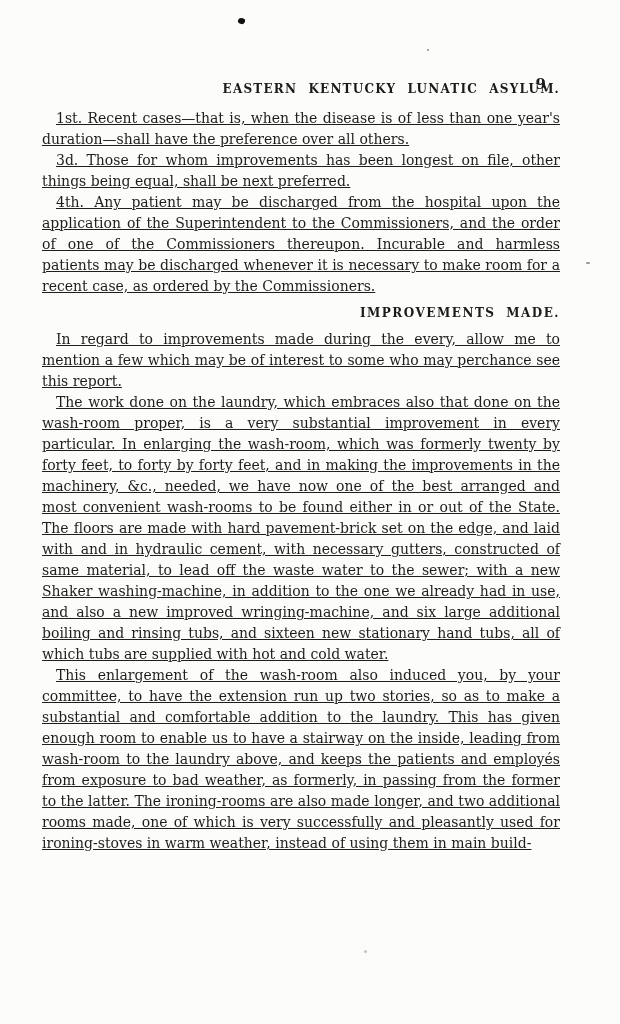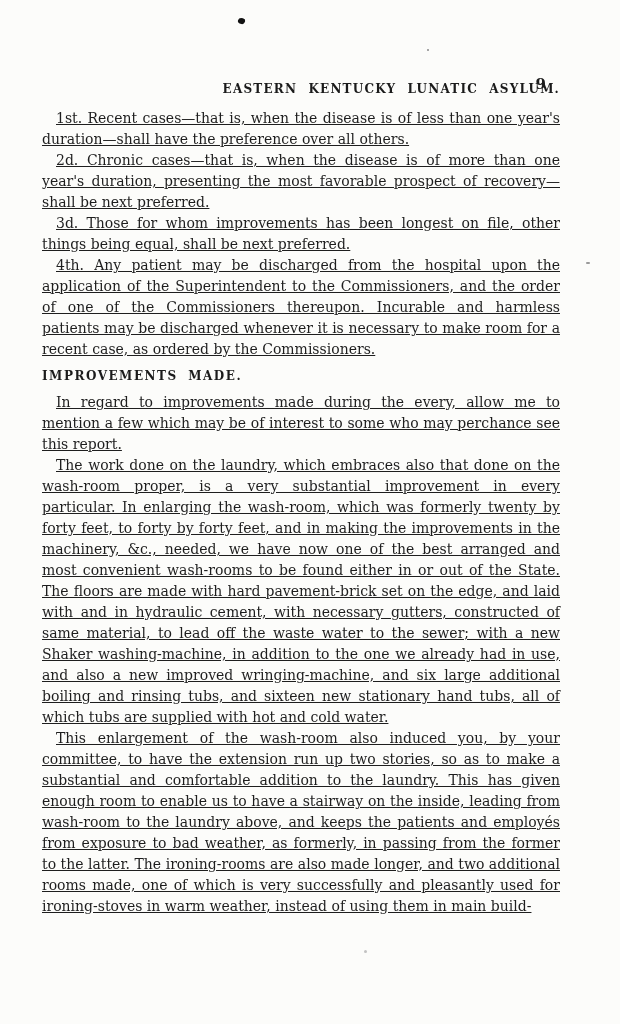--- a/index.html
+++ b/index.html
@@ -54,21 +54,21 @@
     text-align: justify;
     color: #1e1e1e;
   }
   .para {
     margin: 0;
     text-indent: 14px;
     text-decoration: underline;
   }
   .section-heading {
     margin: 6px 0 5px 0;
-    text-align: left;
+    text-align: right;
     text-indent: 0;
     font-size: 12px;
     font-weight: bold;
     letter-spacing: 1.5px;
     word-spacing: 5px;
     color: #1b1b1b;
   }
   
   .speck-1 {
     position: absolute;
@@ -118,21 +118,20 @@
   <div class="speck-3"></div>
   <div class="speck-4"></div>
 
   <header class="running-head">
     <span class="head-title">EASTERN KENTUCKY LUNATIC ASYLUM.</span>
     <span class="page-num">9</span>
   </header>
 
   <main class="body-text">
     <p class="para">1st. Recent cases—that is, when the disease is of less than one year's duration—shall have the preference over all others.</p>
-    <p class="para">2d. Chronic cases—that is, when the disease is of more than one year's duration, presenting the most favorable prospect of recovery—shall be next preferred.</p>
     <p class="para">3d. Those for whom improvements has been longest on file, other things being equal, shall be next preferred.</p>
     <p class="para">4th. Any patient may be discharged from the hospital upon the application of the Superintendent to the Commissioners, and the order of one of the Commissioners thereupon. Incurable and harmless patients may be discharged whenever it is necessary to make room for a recent case, as ordered by the Commissioners.</p>
 
     <h2 class="section-heading">IMPROVEMENTS MADE.</h2>
 
     <p class="para">In regard to improvements made during the every, allow me to mention a few which may be of interest to some who may perchance see this report.</p>
     <p class="para">The work done on the laundry, which embraces also that done on the wash-room proper, is a very substantial improvement in every particular. In enlarging the wash-room, which was formerly twenty by forty feet, to forty by forty feet, and in making the improvements in the machinery, &amp;c., needed, we have now one of the best arranged and most convenient wash-rooms to be found either in or out of the State. The floors are made with hard pavement-brick set on the edge, and laid with and in hydraulic cement, with necessary gutters, constructed of same material, to lead off the waste water to the sewer; with a new Shaker washing-machine, in addition to the one we already had in use, and also a new improved wringing-machine, and six large additional boiling and rinsing tubs, and sixteen new stationary hand tubs, all of which tubs are supplied with hot and cold water.</p>
     <p class="para">This enlargement of the wash-room also induced you, by your committee, to have the extension run up two stories, so as to make a substantial and comfortable addition to the laundry. This has given enough room to enable us to have a stairway on the inside, leading from wash-room to the laundry above, and keeps the patients and employés from exposure to bad weather, as formerly, in passing from the former to the latter. The ironing-rooms are also made longer, and two additional rooms made, one of which is very successfully and pleasantly used for ironing-stoves in warm weather, instead of using them in main build-</p>
   </main>
 

